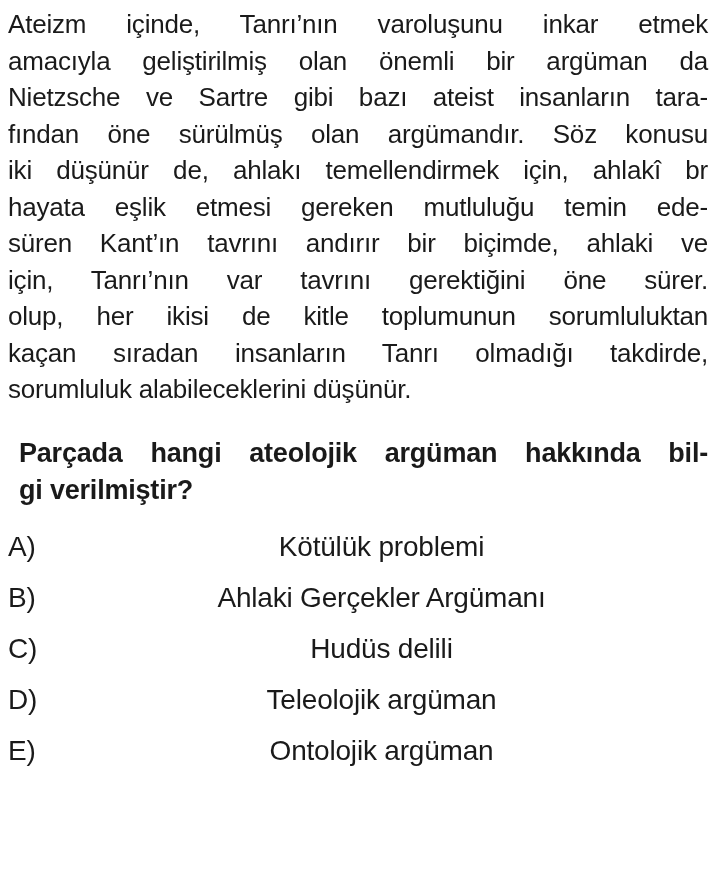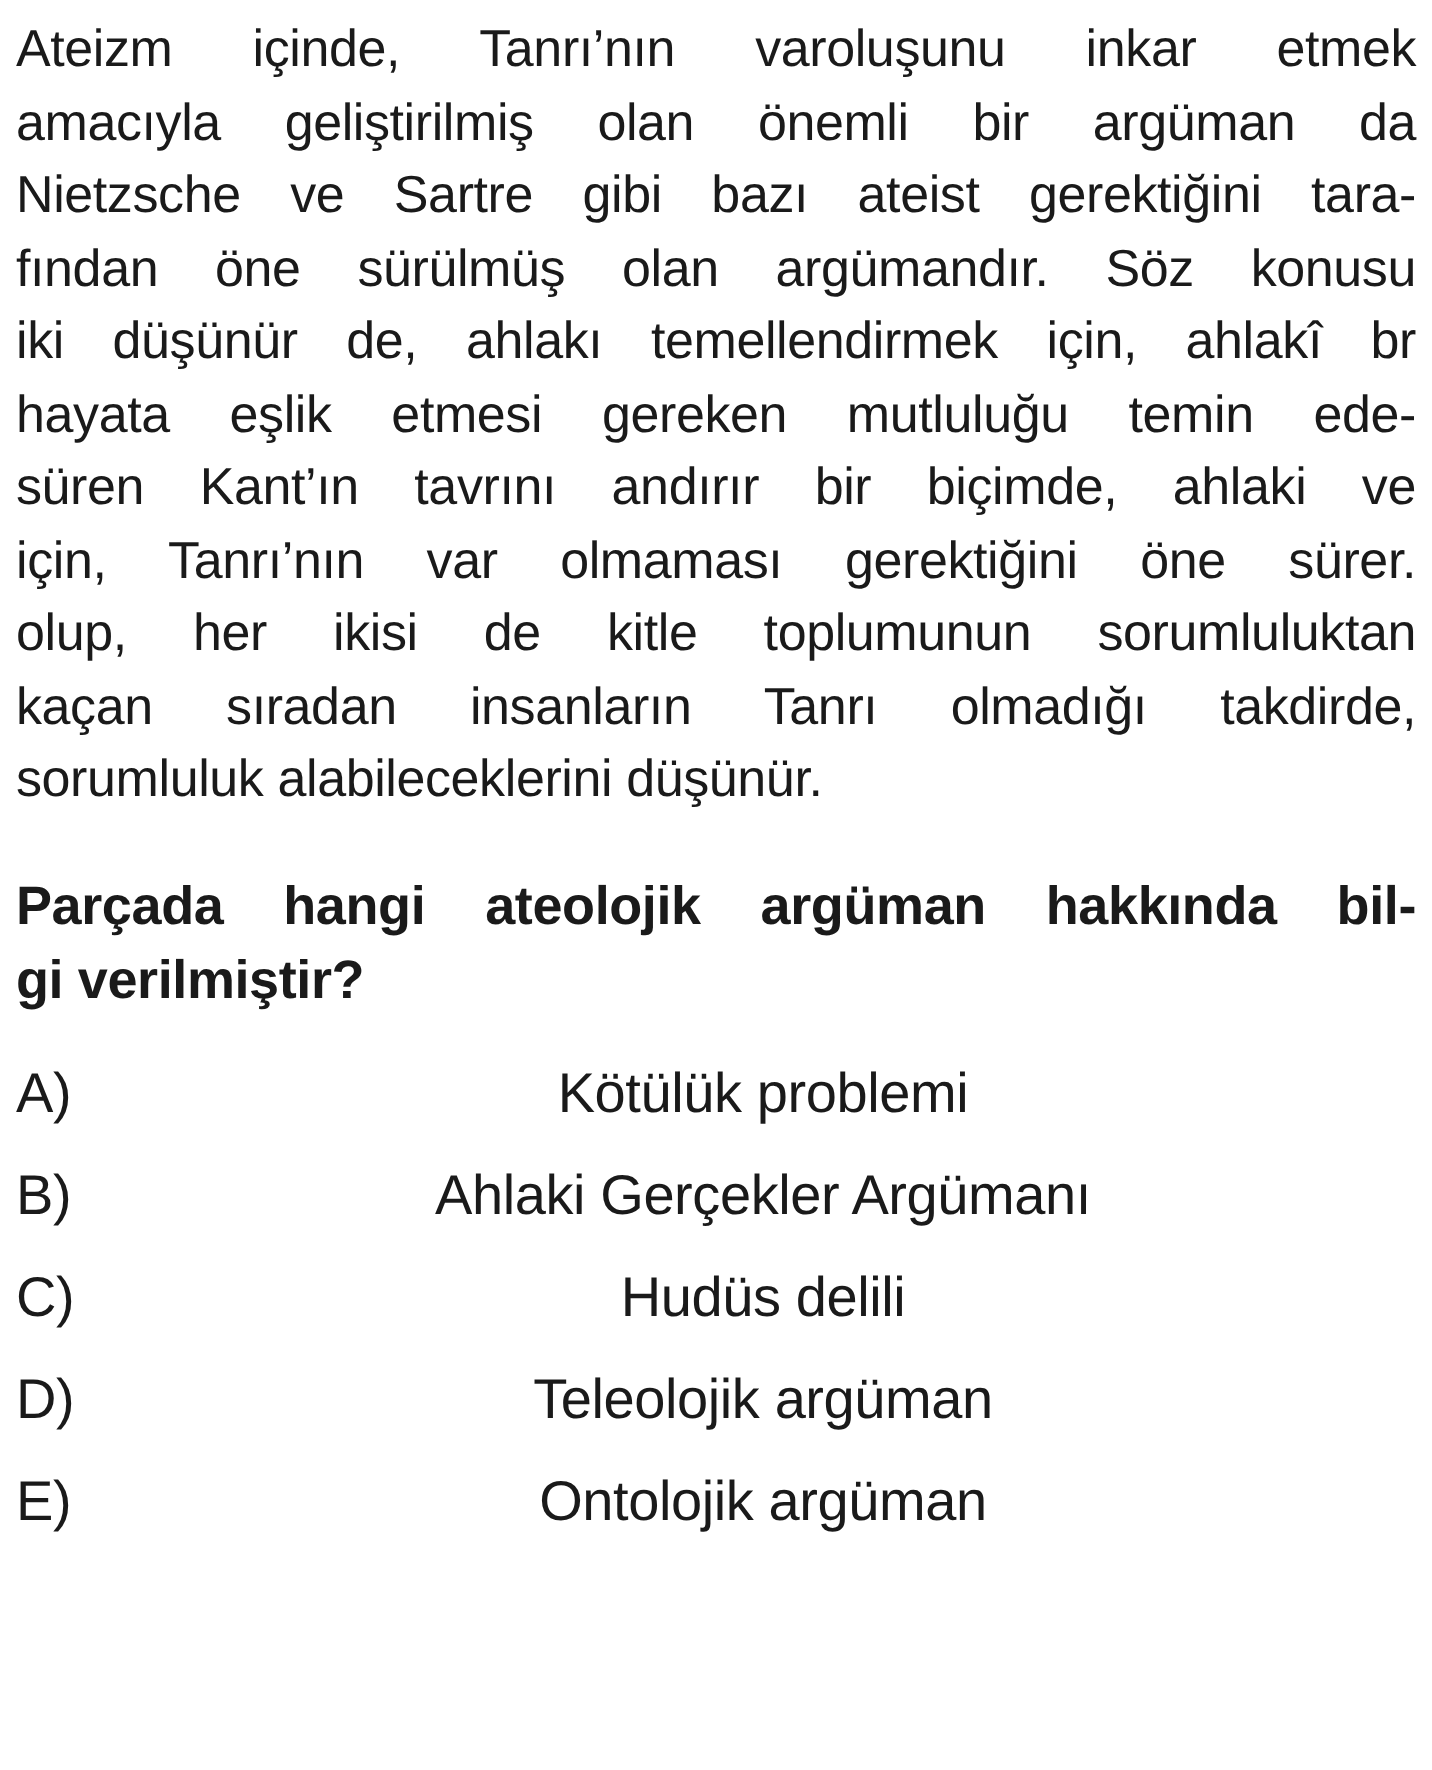--- a/index.html
+++ b/index.html
@@ -27,20 +27,21 @@
     text-align-last: justify;
   }
   .pline.last {
     text-align: justify;
     text-align-last: left;
   }
   
   .question {
     margin-top: 27px;
     font-weight: bold;
+    margin-left: 11px;
   }
   .qline {
     font-size: 27px;
     line-height: 37px;
     letter-spacing: -0.2px;
   }
   .qline.just {
     text-align: justify;
     text-align-last: justify;
   }
@@ -66,26 +67,26 @@
   }
 </style>
 </head>
 <body>
 
 <div class="page">
 
   <div class="passage">
     <div class="pline">Ateizm içinde, Tanrı’nın varoluşunu inkar etmek</div>
     <div class="pline">amacıyla geliştirilmiş olan önemli bir argüman da</div>
-    <div class="pline">Nietzsche ve Sartre gibi bazı ateist gerektiğini tara-</div>
+    <div class="pline">Nietzsche ve Sartre gibi bazı ateist insanların tara-</div>
     <div class="pline">fından öne sürülmüş olan argümandır. Söz konusu</div>
     <div class="pline">iki düşünür de, ahlakı temellendirmek için, ahlakî br</div>
     <div class="pline">hayata eşlik etmesi gereken mutluluğu temin ede-</div>
     <div class="pline">süren Kant’ın tavrını andırır bir biçimde, ahlaki ve</div>
-    <div class="pline">için, Tanrı’nın var olmaması gerektiğini öne sürer.</div>
+    <div class="pline">için, Tanrı’nın var tavrını gerektiğini öne sürer.</div>
     <div class="pline">olup, her ikisi de kitle toplumunun sorumluluktan</div>
     <div class="pline">kaçan sıradan insanların Tanrı olmadığı takdirde,</div>
     <div class="pline last">sorumluluk alabileceklerini düşünür.</div>
   </div>
 
   <div class="question">
     <div class="qline just">Parçada hangi ateolojik argüman hakkında bil-</div>
     <div class="qline">gi verilmiştir?</div>
   </div>
 

